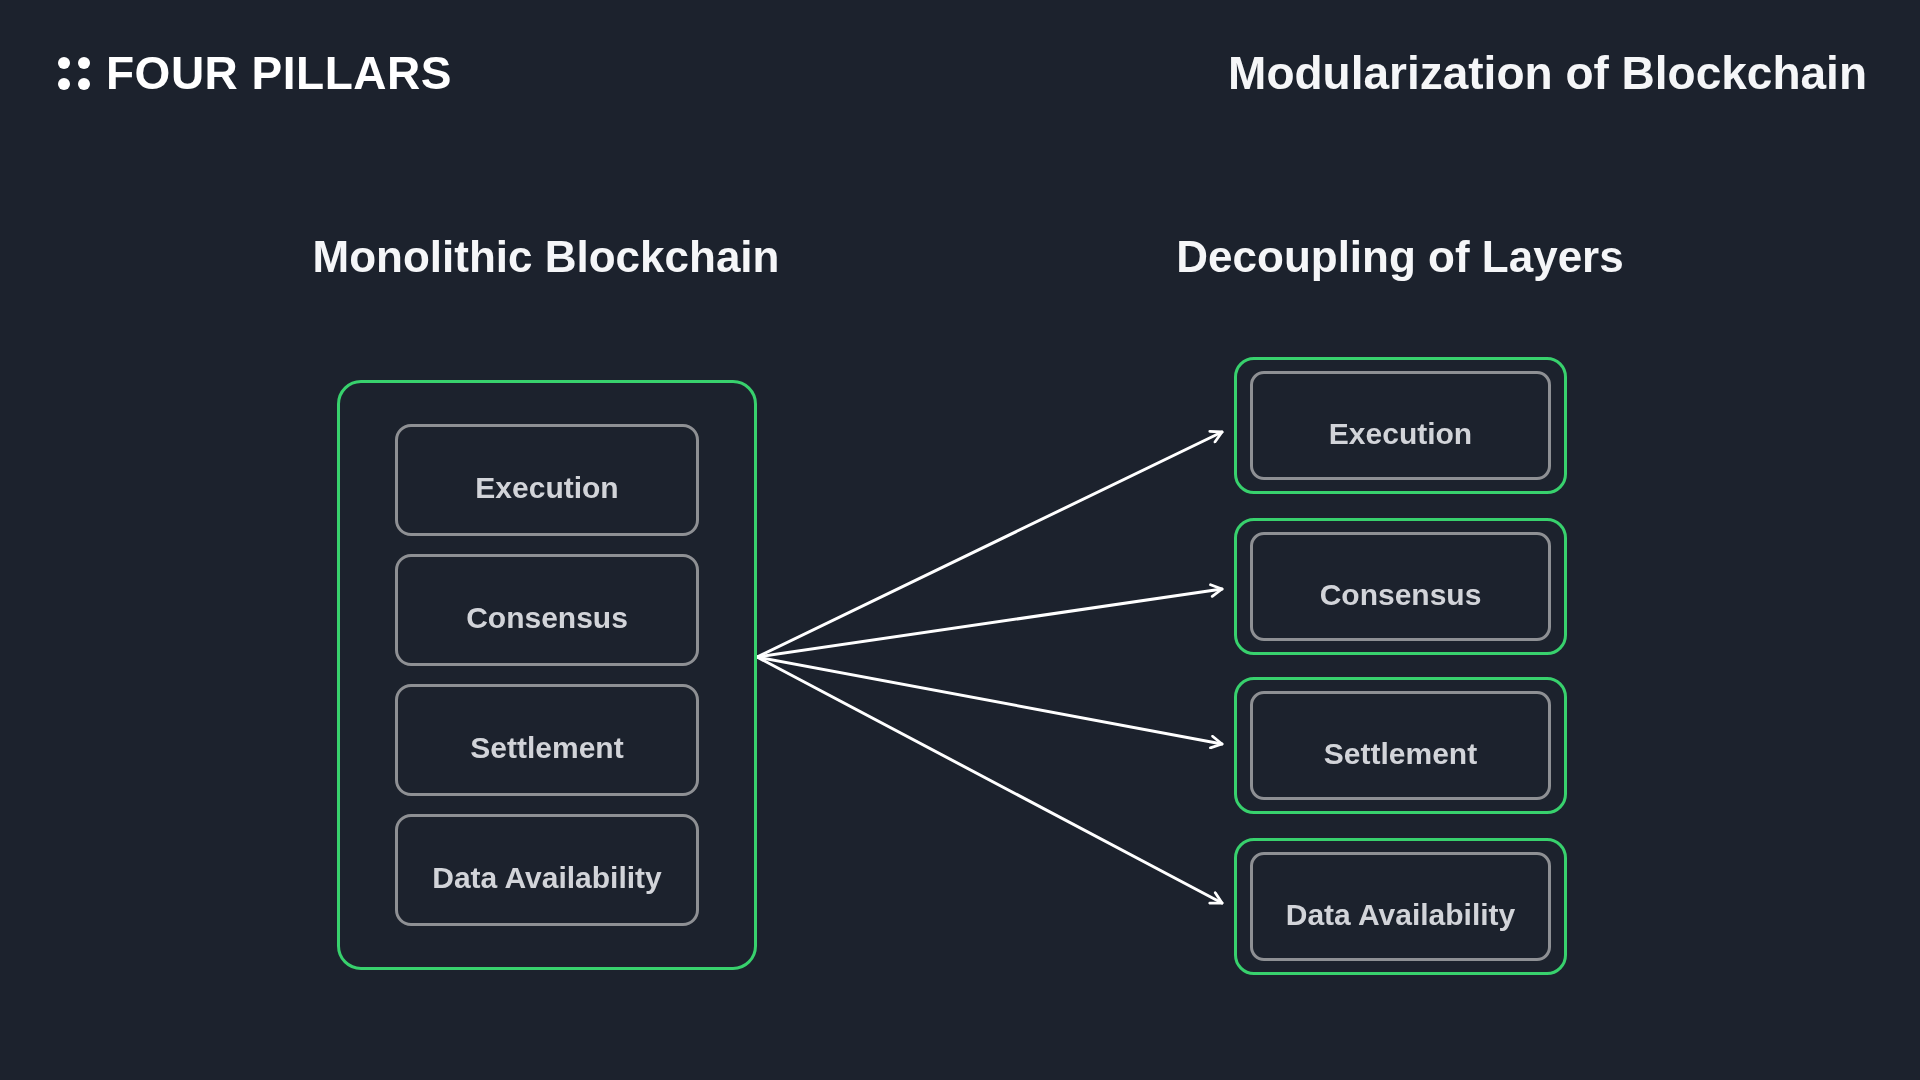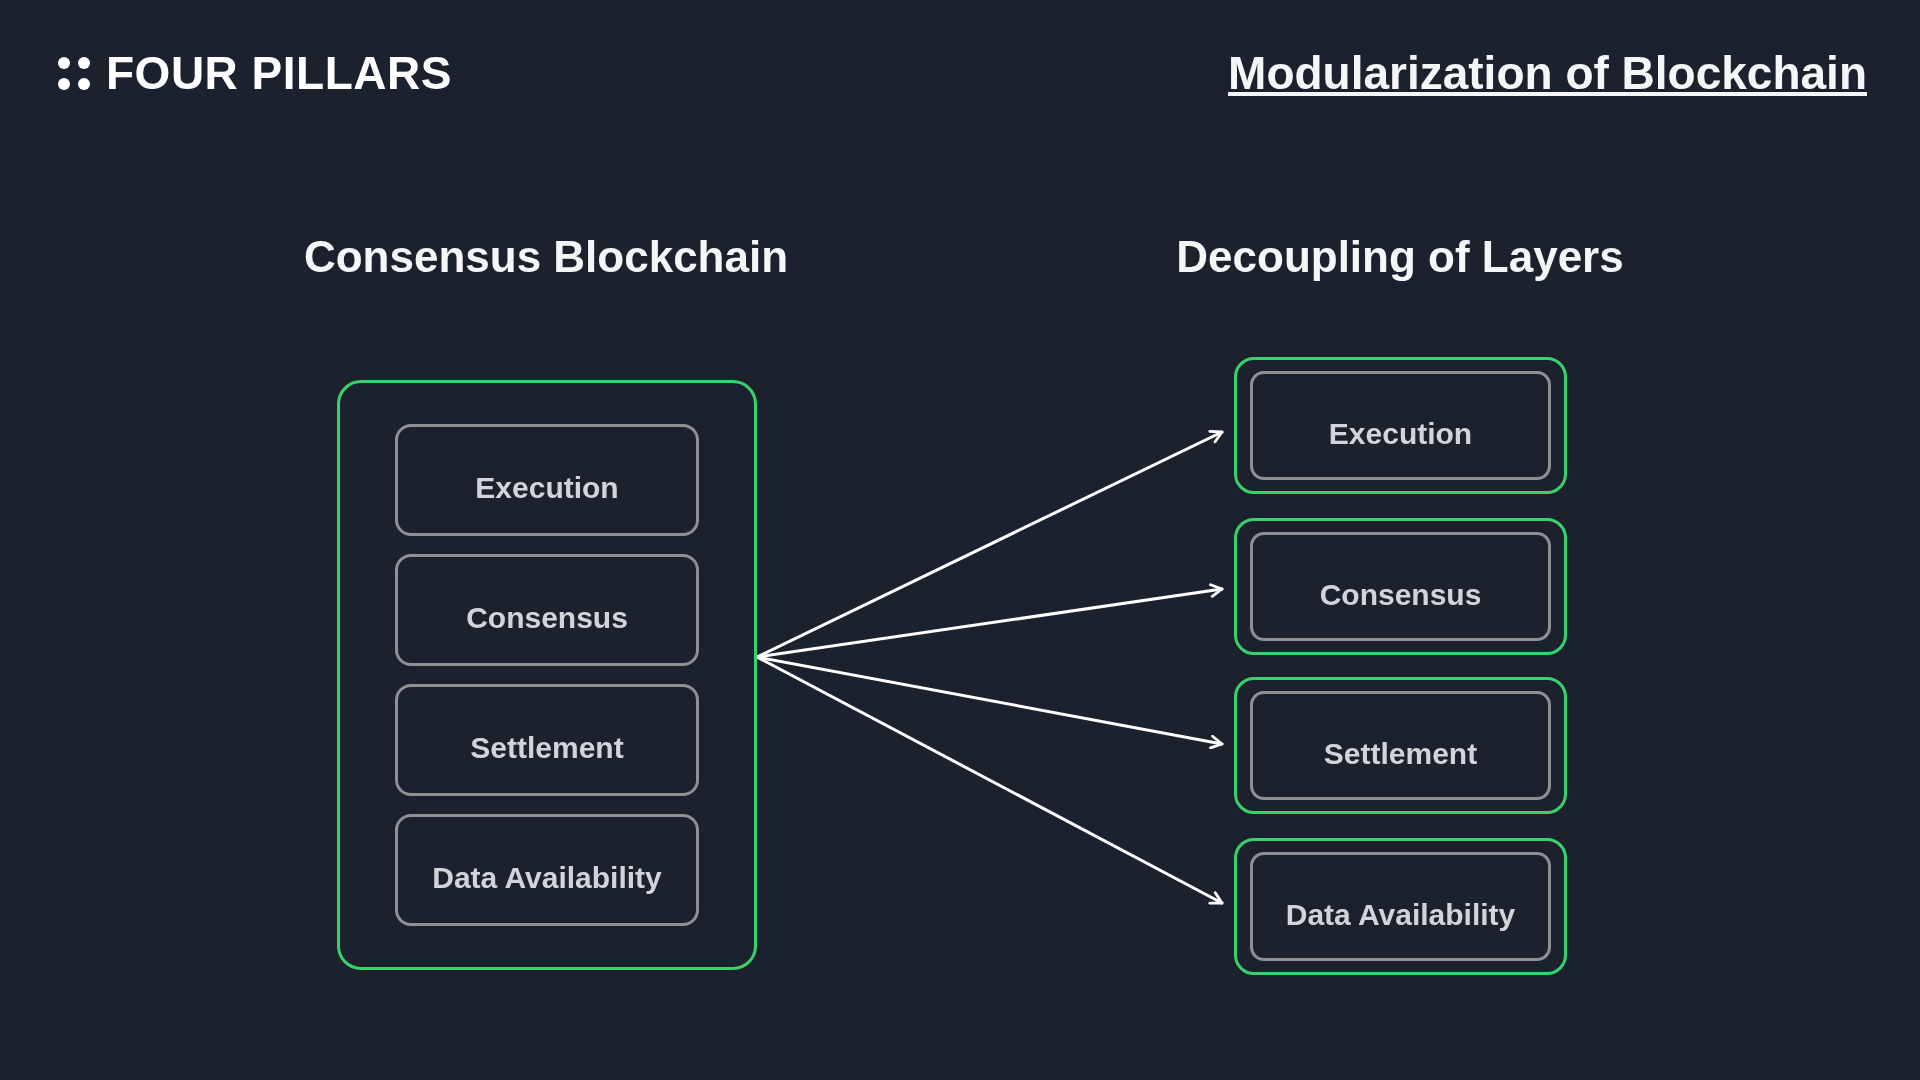--- a/index.html
+++ b/index.html
@@ -42,21 +42,20 @@
     font-weight: bold;
     color: #ffffff;
     letter-spacing: 0.5px;
     white-space: nowrap;
   }
   .deck-title {
     font-size: 46px;
     font-weight: bold;
     color: #f5f6f8;
     white-space: nowrap;
-    text-decoration: underline;
   }
 
   
   .col-heading {
     position: absolute;
     top: 232px;
     font-size: 44px;
     font-weight: bold;
     color: #f5f6f8;
     white-space: nowrap;
@@ -133,21 +132,21 @@
       <span></span>
         <span></span>
       <span></span>
         <span></span>
     </div>
     <div class="brand-name">FOUR PILLARS</div>
   </div>
   <div class="deck-title">Modularization of Blockchain</div>
 </div>
 
-<div class="col-heading left">Consensus Blockchain</div>
+<div class="col-heading left">Monolithic Blockchain</div>
 <div class="col-heading right">Decoupling of Layers</div>
 
 <svg class="arrows-svg" viewBox="0 0 1920 1080" xmlns="http://www.w3.org/2000/svg">
   <defs>
     <marker id="chevron" viewBox="0 0 14 14" refX="12" refY="7" markerWidth="15" markerHeight="15" orient="auto" markerUnits="userSpaceOnUse">
       <path d="M2,1.5 L12,7 L2,12.5" fill="none" stroke="#ffffff" stroke-width="2.6" stroke-linecap="round" stroke-linejoin="round"></path>
     </marker>
   </defs>
   <g stroke="#ffffff" stroke-width="3" stroke-linecap="round">
     <line x1="757" y1="657" x2="1222" y2="432" marker-end="url(#chevron)"></line>

